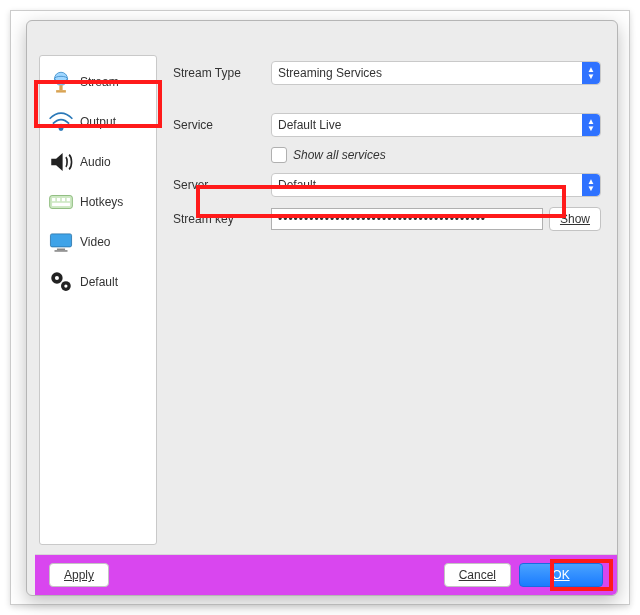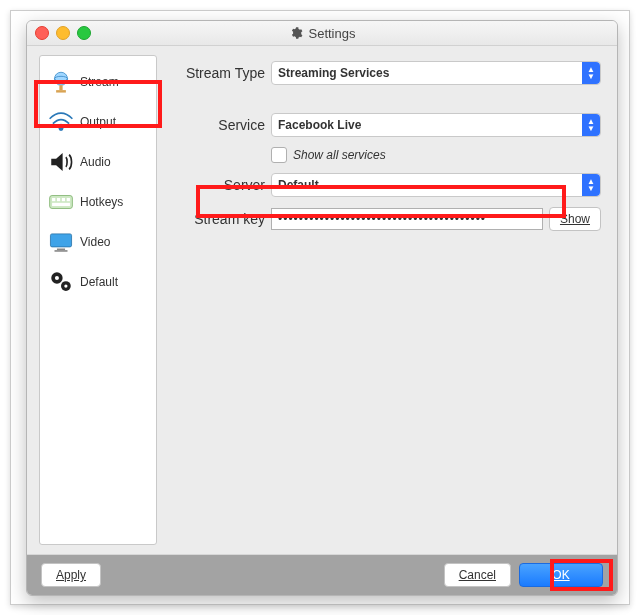--- a/index.html
+++ b/index.html
@@ -13,55 +13,40 @@
   .dot.yel{background:#febc2e;border:1px solid #e0a027;}
   .dot.grn{background:#28c840;border:1px solid #1da531;}
   .titlecenter{flex:1;text-align:center;font-size:13px;color:#444;display:flex;align-items:center;justify-content:center;gap:6px;}
   .gear-mini{display:inline-block;width:14px;height:14px;}
   .content{position:absolute;top:24px;left:0;right:0;bottom:40px;display:flex;}
   .sidebar{width:118px;margin:10px 0 10px 12px;background:#fff;border:1px solid #c9c9c9;border-radius:3px;padding:6px 0; box-sizing:border-box; position:relative;}
   .sb-item{display:flex;align-items:center;gap:6px;padding:6px 8px;font-size:12px;color:#333;cursor:pointer;height:28px;box-sizing:content-box;}
   .sb-item .ic{width:26px;height:26px;display:flex;align-items:center;justify-content:center;}
   .pane{flex:1;padding:16px 16px 0 16px;position:relative;}
   .row{display:flex;align-items:center;margin-bottom:10px;}
-  .lab{width:92px;text-align:right;font-size:14px;color:#333;margin-right:6px;}
-  .select{flex:1;height:22px;background:#fff;border:1px solid #c9c9c9;border-radius:4px;display:flex;align-items:center;padding:0 6px;position:relative;font-size:12px;color:#333;font-weight:bold;}
+  .lab{width:92px;text-align:left;font-size:12px;color:#333;margin-right:6px;}
+  .select{flex:1;height:22px;background:#fff;border:1px solid #c9c9c9;border-radius:4px;display:flex;align-items:center;padding:0 6px;position:relative;font-size:12px;color:#333;}
   .select .arrows{position:absolute;right:0;top:0;bottom:0;width:18px;background:#2f72ff;border-radius:0 4px 4px 0;display:flex;flex-direction:column;align-items:center;justify-content:center;color:#fff;font-size:8px;line-height:7px;}
   .chk{width:14px;height:14px;border:1px solid #b0b0b0;border-radius:3px;background:#fff;margin-right:6px;}
   .input{flex:1;height:20px;background:#fff;border:1px solid #b0b0b0;border-radius:0;font-size:12px;color:#333;padding:0 6px;letter-spacing:1px;display:flex;align-items:center;overflow:hidden;}
   .btn{height:22px;padding:0 14px;background:#fff;border:1px solid #c3c3c3;border-radius:4px;font-size:12px;color:#333;display:inline-flex;align-items:center;justify-content:center;cursor:pointer;text-decoration:underline;}
   .btn.primary{background:linear-gradient(#4aa3ff,#1a7bff);color:#fff;border:1px solid #1a6be0;min-width:54px;}
-  .footer{position:absolute;left:0;right:0;bottom:0;height:40px;display:flex;align-items:center;padding:0 14px;border-top:1px solid #d7d7d7;background:#a3a3a3;}
+  .footer{position:absolute;left:8px;right:0;bottom:0;height:40px;display:flex;align-items:center;padding:0 14px;border-top:1px solid #d7d7d7;background:#d946ef;}
   .footer .spacer{flex:1;}
   .highlight{position:absolute;border:4px solid #ff1a1a;box-sizing:border-box;pointer-events:none;}
   svg{display:block;}
 </style>
 </head>
 <body>
 
 <div class="stage">
   <div class="outer-border"></div>
 
   <div class="window">
 
-    <div class="titlebar">
-      <div class="traffic">
-        <div class="dot red"></div>
-        <div class="dot yel"></div>
-        <div class="dot grn"></div>
-      </div>
-      <div class="titlecenter">
-        <span class="gear-mini">
-          <svg viewBox="0 0 24 24" width="14" height="14">
-              <path fill="#555" d="M12 8a4 4 0 100 8 4 4 0 000-8zm9 4a7.9 7.9 0 00-.1-1.3l2.1-1.6-2-3.5-2.5 1a7.6 7.6 0 00-2.2-1.3L16 2h-4l-.3 2.3a7.6 7.6 0 00-2.2 1.3l-2.5-1-2 3.5 2.1 1.6A7.9 7.9 0 007 12c0 .4 0 .9.1 1.3L5 14.9l2 3.5 2.5-1c.7.5 1.4 1 2.2 1.3L12 22h4l.3-2.3c.8-.3 1.5-.8 2.2-1.3l2.5 1 2-3.5-2.1-1.6c.1-.4.1-.9.1-1.3z"></path>
-            </svg>
-        </span>
-        <span>Settings</span>
-      </div>
-    </div>
 
     <div class="content">
 
       <div class="sidebar">
 
         <div class="sb-item">
           <span class="ic">
             <svg width="26" height="26" viewBox="0 0 32 32">
                 <circle cx="16" cy="12" r="8" fill="#9fd6ff" stroke="#3a8ac8"></circle>
                 <ellipse cx="16" cy="12" rx="8" ry="3" fill="none" stroke="#3a8ac8"></ellipse>
@@ -141,21 +126,21 @@
             <span>Streaming Services</span>
             <span class="arrows">▲<br>▼</span>
           </div>
         </div>
 
         <div style="height:18px"></div>
 
         <div class="row">
           <div class="lab">Service</div>
           <div class="select">
-            <span>Facebook Live</span>
+            <span>Default Live</span>
             <span class="arrows">▲<br>▼</span>
           </div>
         </div>
 
         <div class="row">
           <div class="lab"></div>
           <div style="display:flex;align-items:center;font-style:italic;">
             <span class="chk"></span>
             <span style="font-size:12px;color:#333;">Show all services</span>
           </div>

